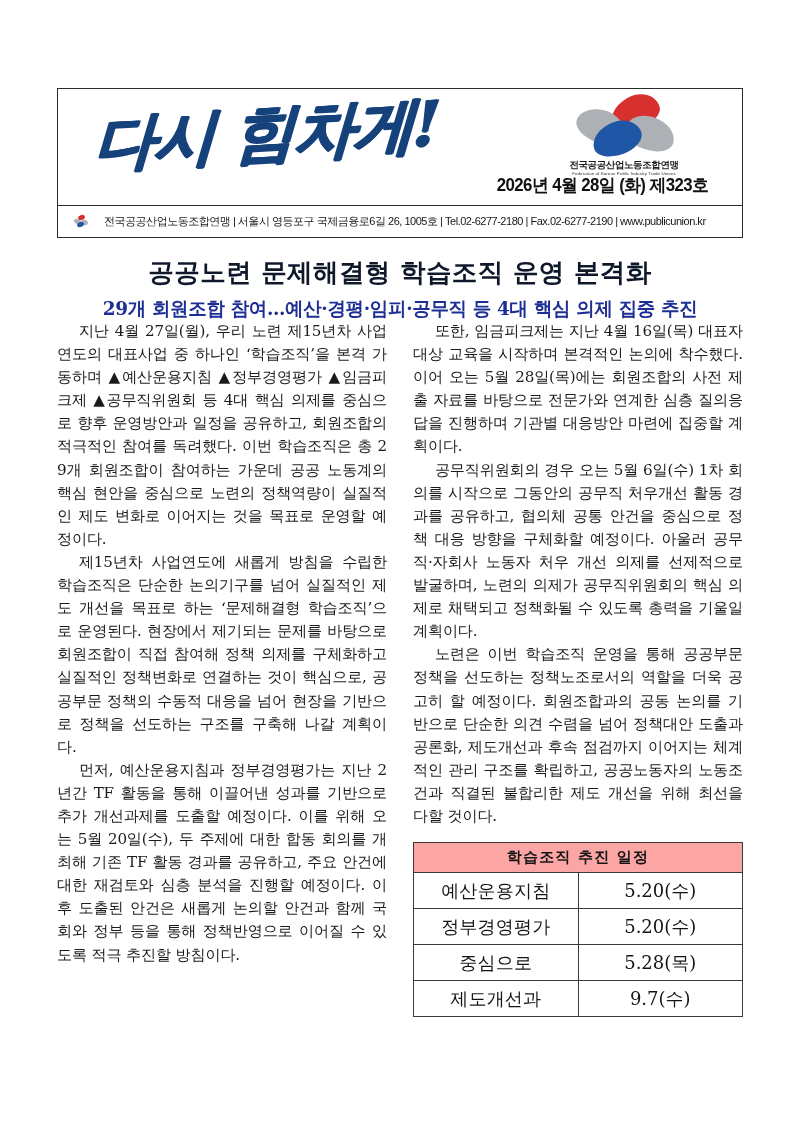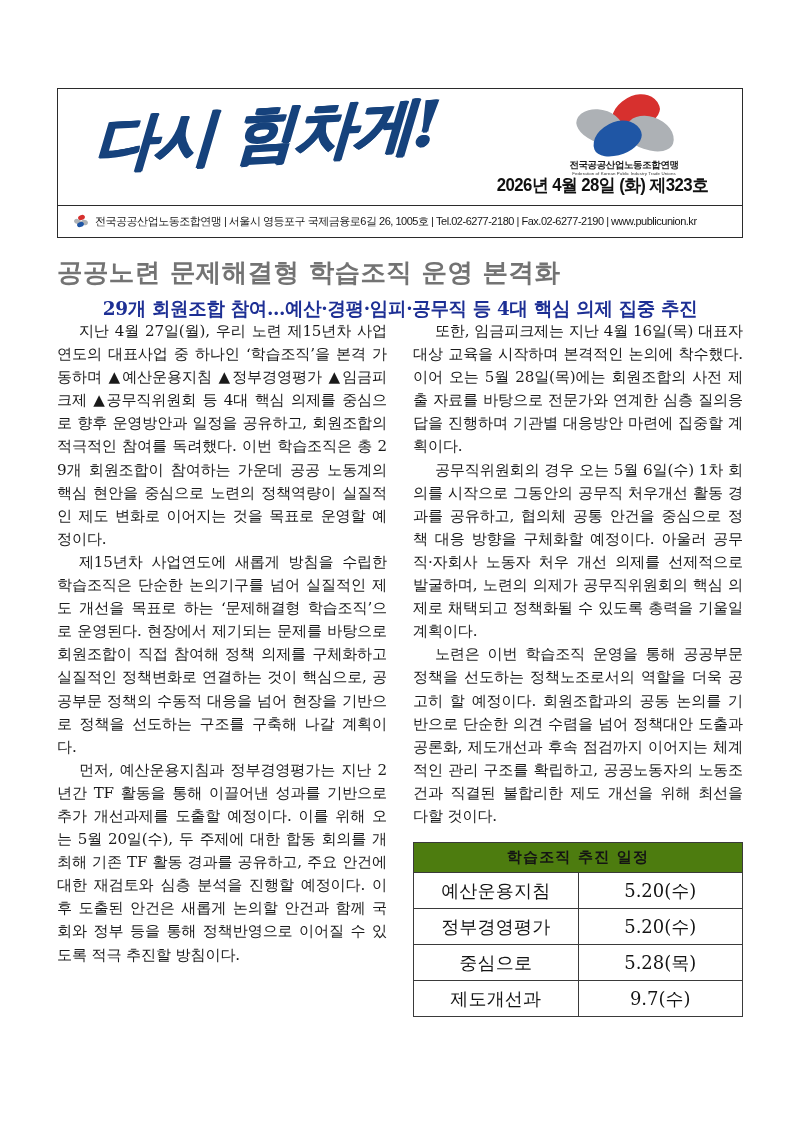--- a/index.html
+++ b/index.html
@@ -138,20 +138,21 @@
     transform-origin: right center;
   }
 
   
   .contact-strip {
     height: 31px;
     display: flex;
     align-items: center;
     padding-left: 16px;
     box-sizing: border-box;
+    gap: 9px;
   }
   .contact-mark {
     position: relative;
     width: 13px;
     height: 13px;
     margin-right: 8px;
     flex: 0 0 auto;
   }
   .contact-mark span {
     position: absolute;
@@ -171,21 +172,22 @@
     transform: scaleX(0.985);
     transform-origin: left center;
   }
 
   
   .headline {
     position: absolute;
     left: 57px;
     top: 255px;
     width: 686px;
-    color: #737373;
+    text-align: center;
+    color: #0f172a;
     font-family: "DejaVu Serif", serif;
     font-weight: bold;
     font-size: 25.5px;
     letter-spacing: 0.4px;
     white-space: nowrap;
   }
   .subheadline {
     position: absolute;
     left: 57px;
     top: 296px;
@@ -239,21 +241,21 @@
   table.schedule th,
   table.schedule td {
     border: 1px solid #3a3a3a;
     text-align: center;
     font-size: 18px;
     color: #141414;
     padding: 5.5px 0 5.5px 0;
     letter-spacing: 0.2px;
   }
   table.schedule th {
-    background: #4d7c0f;
+    background: #fca5a5;
     font-weight: bold;
     font-size: 15px;
     letter-spacing: 1.2px;
     padding: 5px 18px;
   }
   table.schedule td.name { width: 63%; }
   table.schedule td.date { width: 37%; letter-spacing: 0px; }
 </style>
 </head>
 <body>

